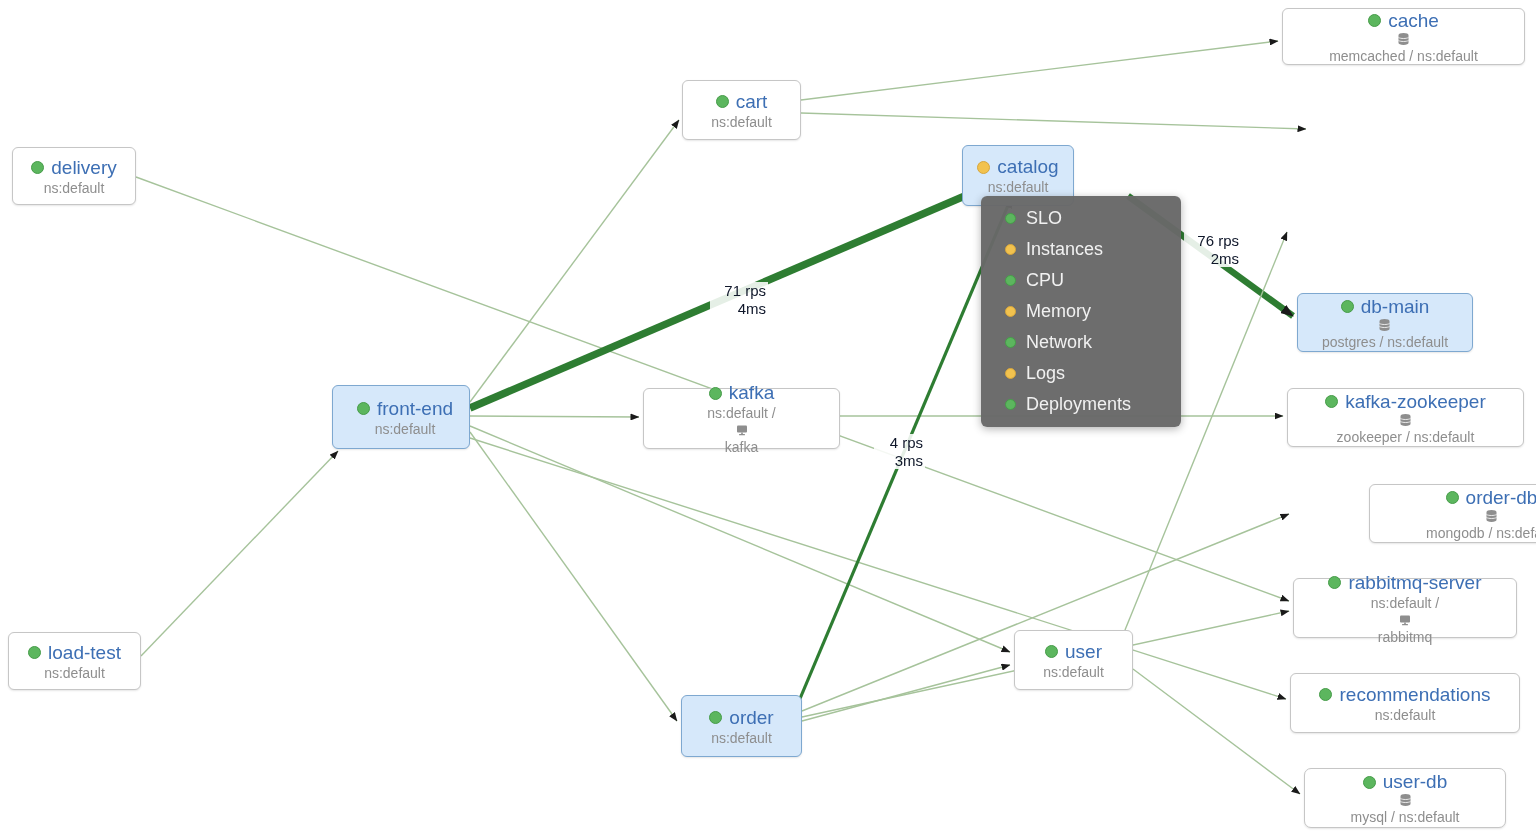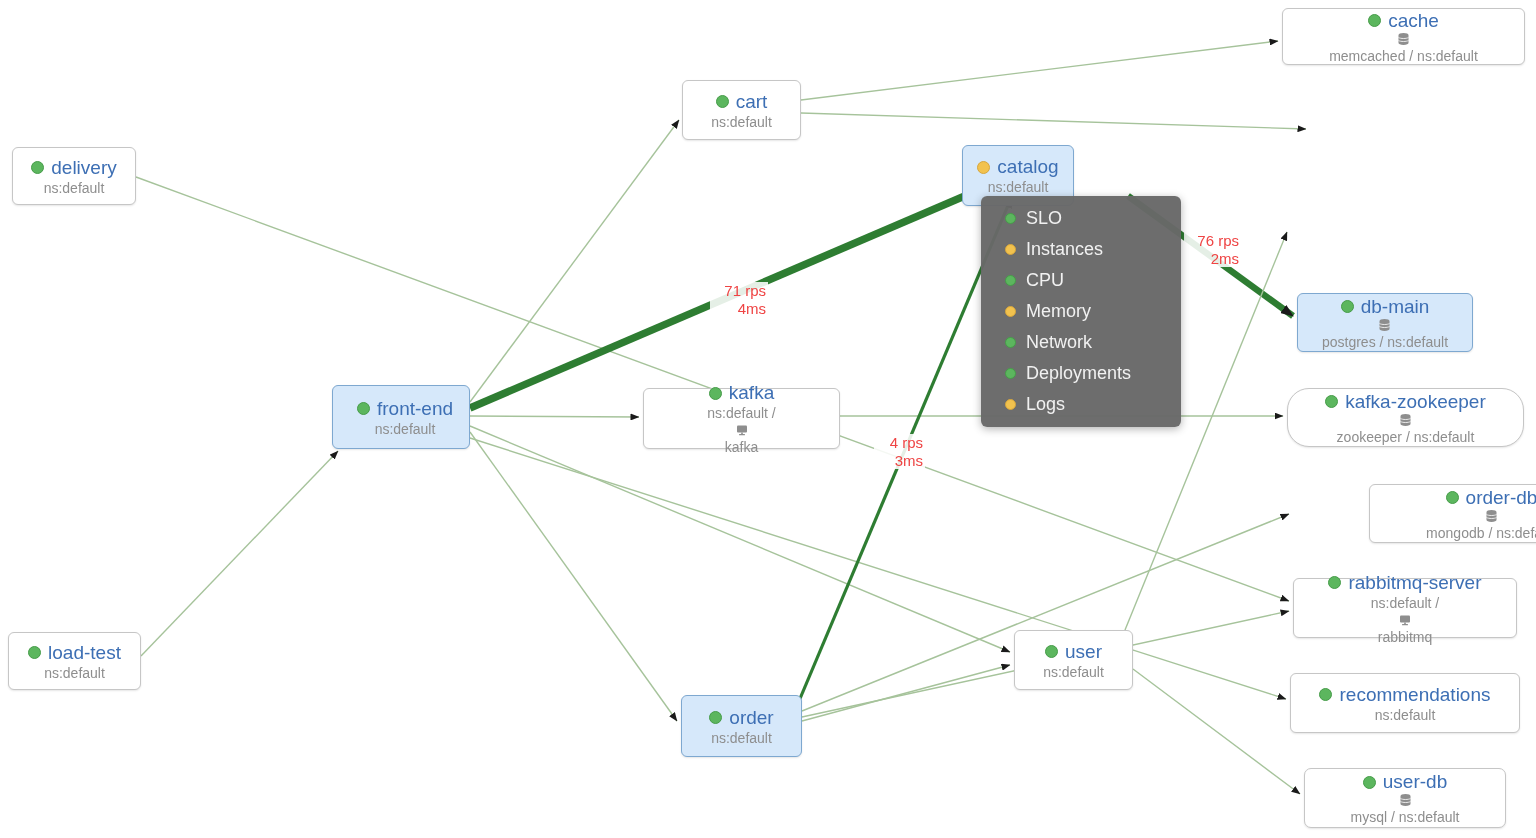--- a/index.html
+++ b/index.html
@@ -14,21 +14,21 @@
   .dot.green{background:#5cb65e;border:1px solid #469c49;}
   .dot.yellow{background:#f2c24e;border:1px solid #d6a63d;}
   .dot.sm{width:11px;height:11px;}
   .ntitle{font-size:19px;color:#3d6fb4;white-space:nowrap;}
   .nsub{font-size:14px;color:#8e8e8e;display:flex;align-items:center;gap:3px;white-space:nowrap;flex-direction:column;}
   .subicon{display:inline-flex;}
   .subicon svg{display:block;}
   .menu{position:absolute;left:981px;top:196px;width:184px;z-index:3;background:rgba(104,104,104,.97);
         border-radius:6px;padding:7px 8px;box-shadow:0 2px 8px rgba(0,0,0,.3);}
   .mitem{display:flex;align-items:center;gap:10px;height:31px;padding:0 16px;font-size:18px;color:#f1f1f1;cursor:pointer;}
-  .elabel{position:absolute;z-index:2;font-size:15px;color:#ef4444;text-align:right;line-height:1.18;
+  .elabel{position:absolute;z-index:2;font-size:15px;color:#0f172a;text-align:right;line-height:1.18;
           background:rgba(255,255,255,.88);padding:0 2px;}
 </style>
 </head>
 <body>
 
 <div class="stage">
 
   <svg id="edge-layer" xmlns="http://www.w3.org/2000/svg">
     <defs>
       <marker id="arrow" markerUnits="userSpaceOnUse" markerWidth="9" markerHeight="7" refX="8.5" refY="3.5" orient="auto">
@@ -188,21 +188,21 @@
           <svg width="11" height="12" viewBox="0 0 11 12">
             <path fill="#8e8e8e" d="M5.5 0C2.5 0 .5.8.5 1.9v8.2C.5 11.2 2.5 12 5.5 12s5-.8 5-1.9V1.9C10.5.8 8.5 0 5.5 0z"></path>
             <path d="M.5 4.5c1 .7 3 1 5 1s4-.3 5-1" stroke="#fff" stroke-width=".8" fill="none"></path>
             <path d="M.5 7.5c1 .7 3 1 5 1s4-.3 5-1" stroke="#fff" stroke-width=".8" fill="none"></path>
           </svg>
         </span>
         <span>postgres / ns:default</span>
       </div>
   </div>
 
-  <div class="node" style="left: 1287px; top: 388px; width: 237px; height: 59px; border-radius: 22px;">
+  <div class="node" style="left: 1287px; top: 388px; width: 237px; height: 59px;">
     <div class="nrow">
         <span class="dot green"></span>
         <span class="ntitle">kafka-zookeeper</span>
       </div>
     <div class="nsub">
         <span class="subicon">
           <svg width="11" height="12" viewBox="0 0 11 12">
             <path fill="#8e8e8e" d="M5.5 0C2.5 0 .5.8.5 1.9v8.2C.5 11.2 2.5 12 5.5 12s5-.8 5-1.9V1.9C10.5.8 8.5 0 5.5 0z"></path>
             <path d="M.5 4.5c1 .7 3 1 5 1s4-.3 5-1" stroke="#fff" stroke-width=".8" fill="none"></path>
             <path d="M.5 7.5c1 .7 3 1 5 1s4-.3 5-1" stroke="#fff" stroke-width=".8" fill="none"></path>
@@ -289,22 +289,22 @@
       </div>
     <div class="mitem">
         <span class="dot sm yellow"></span>
         <span>Memory</span>
       </div>
     <div class="mitem">
         <span class="dot sm green"></span>
         <span>Network</span>
       </div>
     <div class="mitem">
+        <span class="dot sm yellow"></span>
+        <span>Logs</span>
+      </div>
+    <div class="mitem">
         <span class="dot sm green"></span>
         <span>Deployments</span>
       </div>
-    <div class="mitem">
-        <span class="dot sm yellow"></span>
-        <span>Logs</span>
-      </div>
   </div>
 
 </div>
 
 </body></html>

